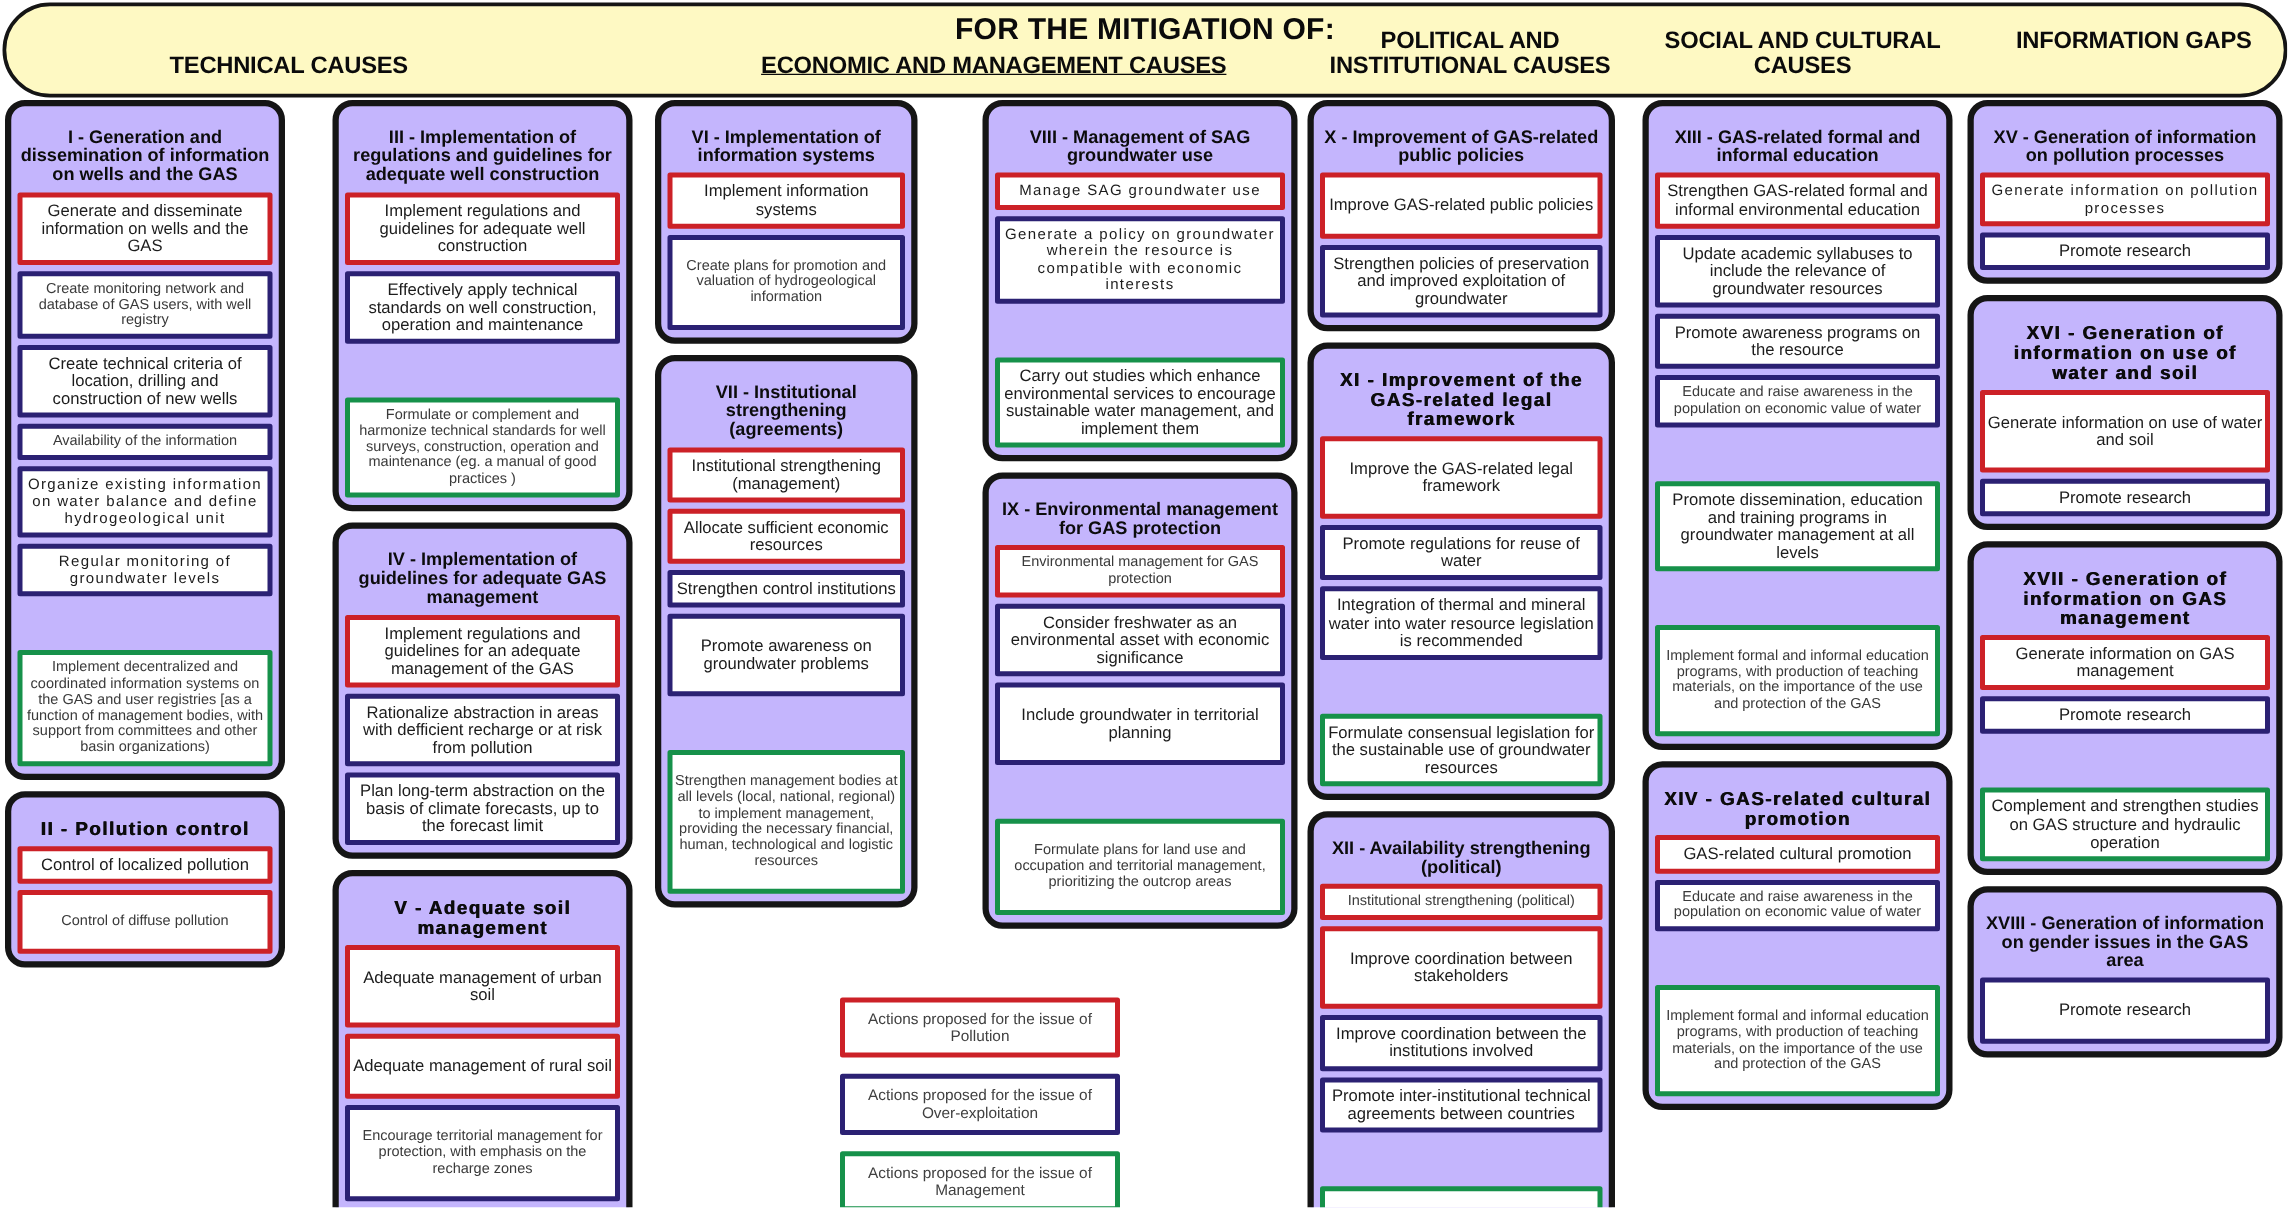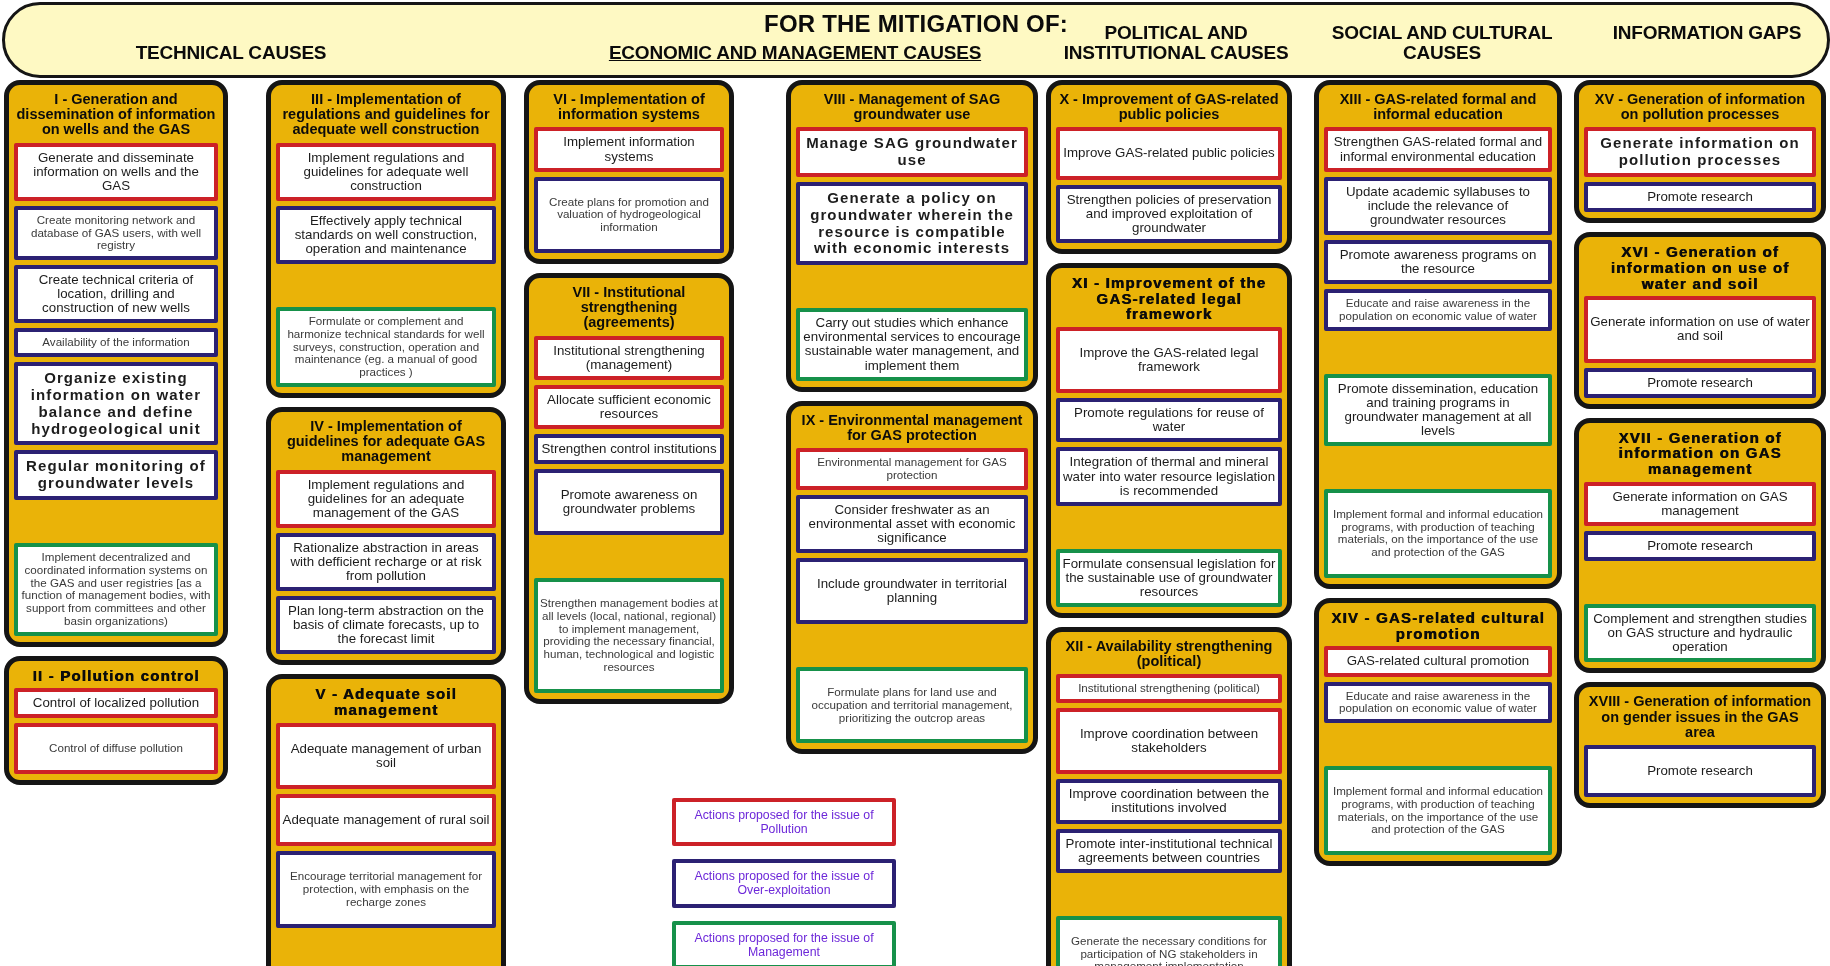--- a/index.html
+++ b/index.html
@@ -29,44 +29,44 @@
   .dcol{position:absolute;top:80px;display:flex;flex-direction:column;gap:9px;}
   [data-col="0"]{left:4px;width:224px}
   [data-col="1"]{left:266px;width:240px}
   [data-col="2"]{left:524px;width:210px}
   [data-col="3"]{left:786px;width:252px}
   [data-col="4"]{left:1046px;width:246px}
   [data-col="5"]{left:1314px;width:248px}
   [data-col="6"]{left:1574px;width:252px}
   
   .group{
-    border:5px solid #151515;border-radius:16px;background:#eab308;
-    padding:5px 5px 6px 5px;box-sizing:border-box;
+    border:5px solid #151515;border-radius:16px;background:#c4b5fd;
+    padding:16px 5px 6px 5px;box-sizing:border-box;
   }
   .gtitle{
     text-align:center;font-weight:700;font-size:14.5px;line-height:1.05;
     color:#0c0c0c;margin:2px 2px 3px 2px;
   }
   .gtitle.emph{letter-spacing:1.2px;text-shadow:.6px 0 0 currentColor;font-size:15px;}
   
   .item{
     border-style:solid;border-width:4px;border-radius:2px;background:#fff;
     margin-top:5px;padding:4px 2px;text-align:center;box-sizing:border-box;
     color:#1c1c1c;
   }
   .item.pollution{border-color:var(--c-pollution);}
   .item.overexploitation{border-color:var(--c-overexploitation);}
   .item.management{border-color:var(--c-management);margin-top:43px;}
   .sz-sm{font-size:11.6px;line-height:1.1;color:#3a3a3a;}
   .sz-md{font-size:13.3px;line-height:1.06;}
-  .sz-lg{font-size:15px;line-height:1.12;letter-spacing:1.1px;font-weight:bold;}
+  .sz-lg{font-size:12px;line-height:1.12;letter-spacing:1.1px;}
   .tall{padding-top:15px;padding-bottom:15px;}
   
   #legend{position:absolute;left:672px;top:798px;width:224px;display:flex;flex-direction:column;gap:13px;}
-  #legend .item{margin-top:0;padding:6px 2px;font-size:12.3px;line-height:1.15;color:#6d28d9;}
+  #legend .item{margin-top:0;padding:6px 2px;font-size:12.3px;line-height:1.15;color:#404040;}
 </style>
 </head>
 <body>
 
 <div id="stage">
 
   <div id="header-box">
     <div id="main-title">FOR THE MITIGATION OF:</div>
     <div class="col-head" id="head-technical">TECHNICAL CAUSES</div>
     <div class="col-head" id="head-economic">ECONOMIC AND MANAGEMENT CAUSES</div>

